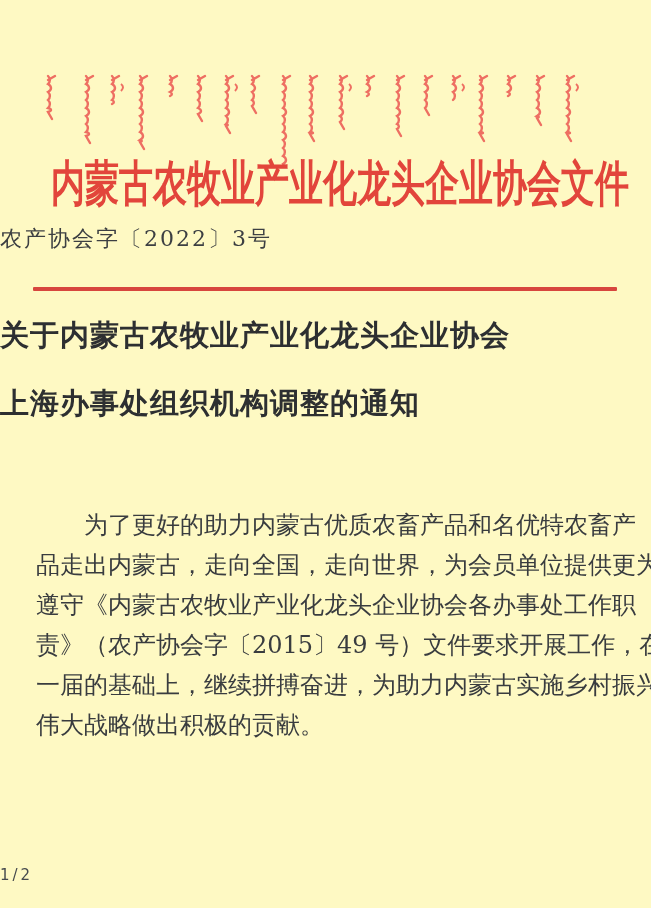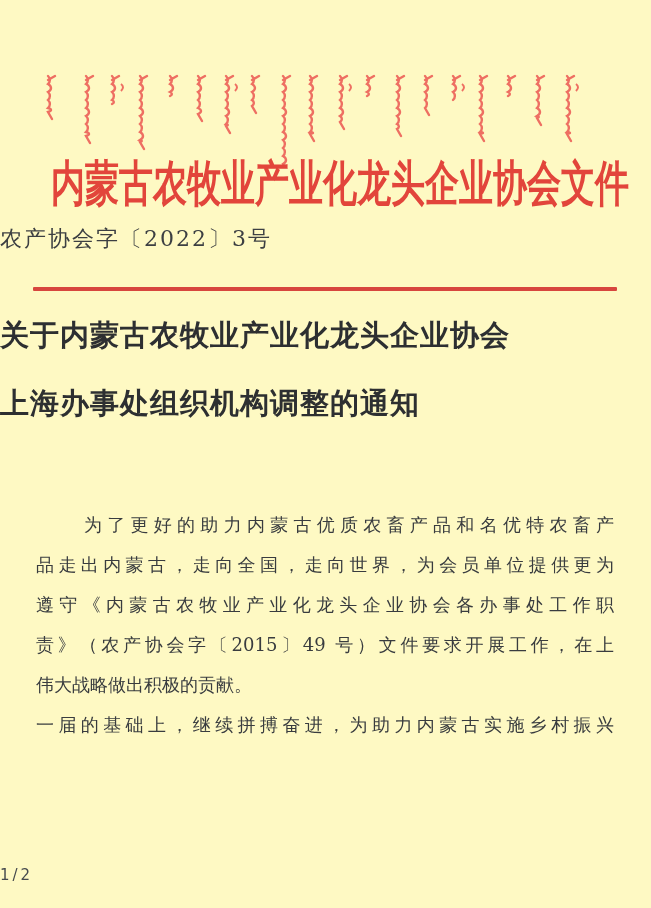--- a/index.html
+++ b/index.html
@@ -73,21 +73,21 @@
     left: 38px;
     font-size: 24px;
     color: #393c3f;
     letter-spacing: 1px;
   }
   .paragraph {
     position: absolute;
     top: 505px;
     left: 36px;
     width: 578px;
-    font-size: 18px;
+    font-size: 24px;
     color: #393c3f;
     line-height: 40px;
   }
   .paragraph .pline {
     text-align: justify;
     text-align-last: justify;
     white-space: nowrap;
   }
   .paragraph .pline.first { padding-left: 48px; }
   .paragraph .pline.last  { text-align-last: left; }
@@ -145,19 +145,19 @@
 
   <div class="doc-title line1">关于内蒙古农牧业产业化龙头企业协会</div>
   <div class="doc-title line2">上海办事处组织机构调整的通知</div>
 
 
   <div class="paragraph">
     <div class="pline first">为了更好的助力内蒙古优质农畜产品和名优特农畜产</div>
     <div class="pline">品走出内蒙古，走向全国，走向世界，为会员单位提供更为</div>
     <div class="pline">遵守《内蒙古农牧业产业化龙头企业协会各办事处工作职</div>
     <div class="pline">责》（农产协会字〔2015〕49 号）文件要求开展工作，在上</div>
+    <div class="pline">一届的基础上，继续拼搏奋进，为助力内蒙古实施乡村振兴</div>
     <div class="pline last">伟大战略做出积极的贡献。</div>
-    <div class="pline">一届的基础上，继续拼搏奋进，为助力内蒙古实施乡村振兴</div>
   </div>
 
   <div class="page-number">1/2</div>
 
 </div>
 
 </body></html>

